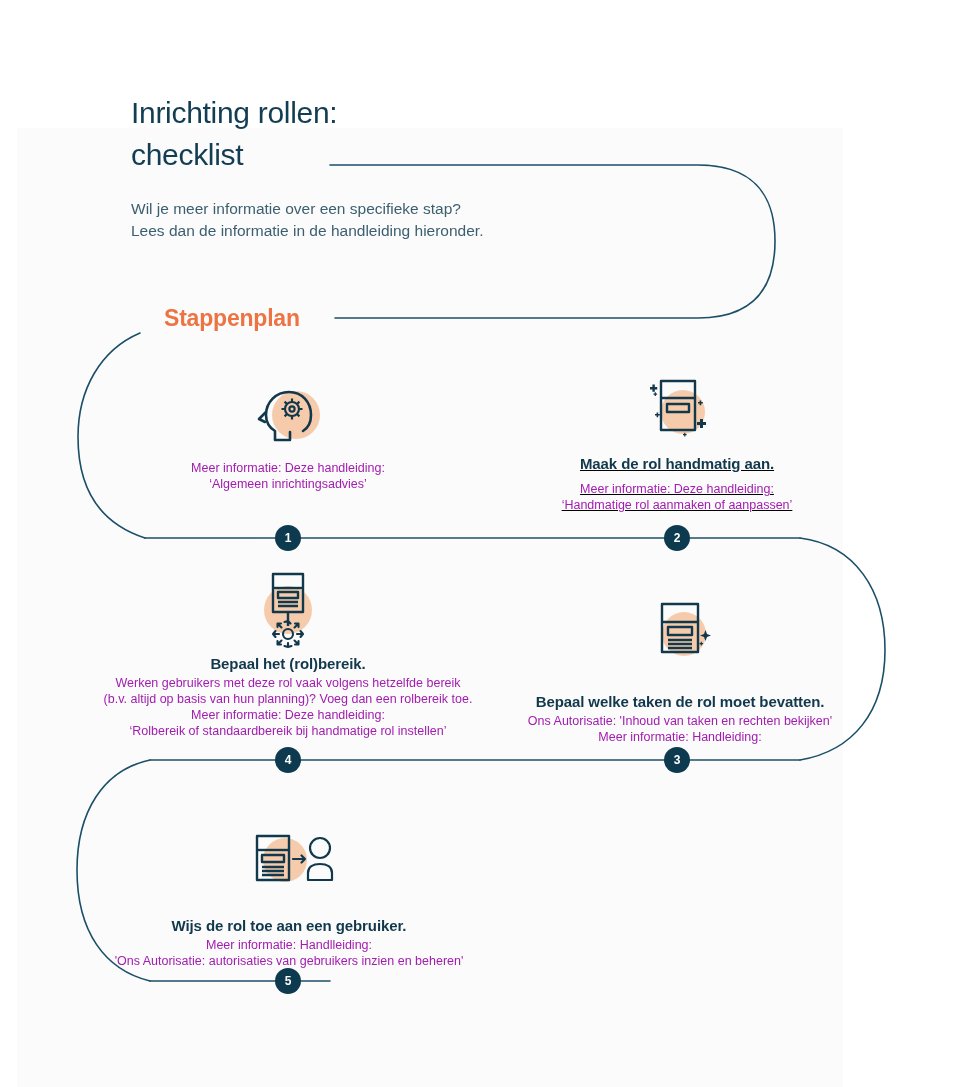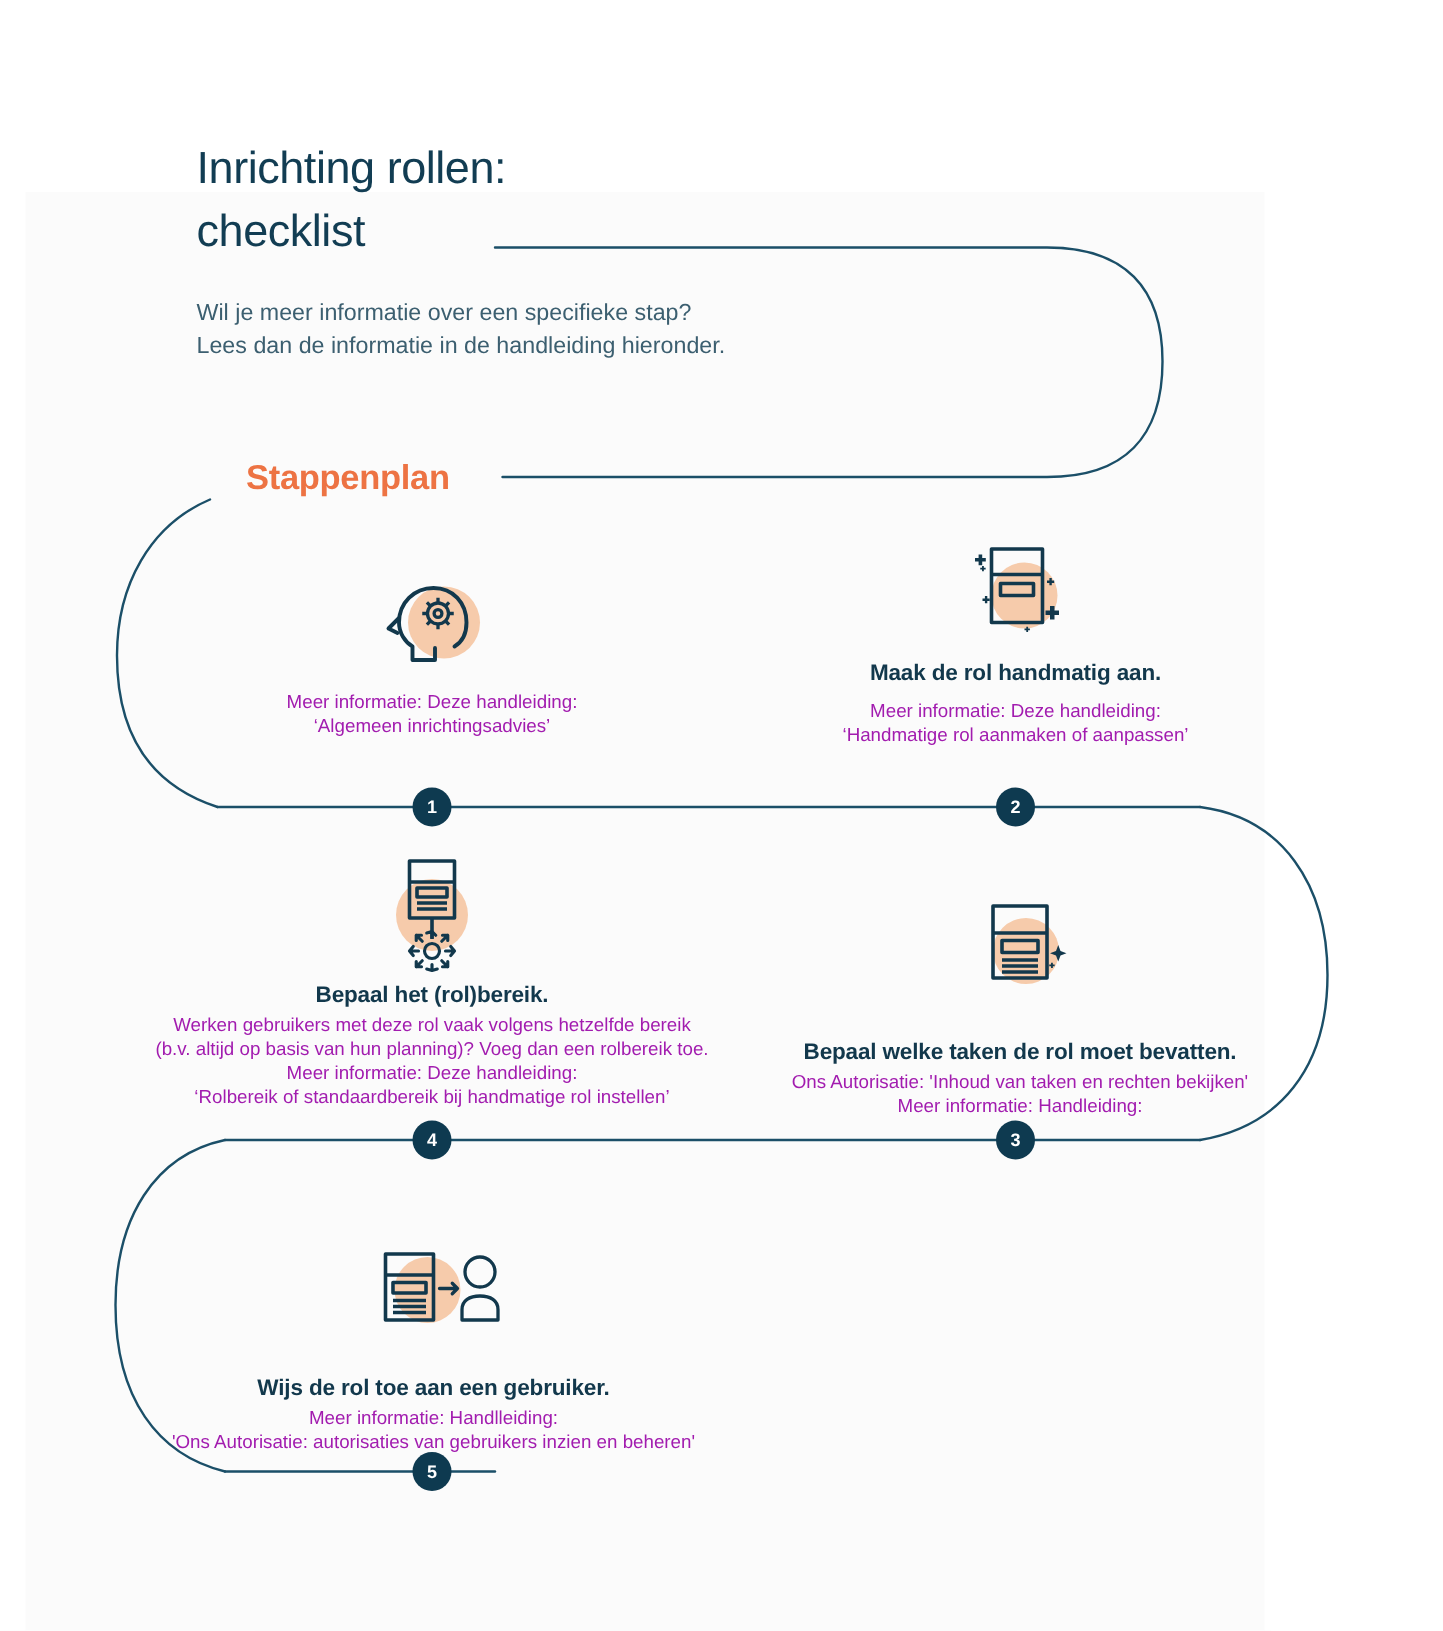--- a/index.html
+++ b/index.html
@@ -176,21 +176,21 @@
         </g>
       </svg>
     </div>
     <div class="step-sub">
       <div>Meer informatie: Deze handleiding:</div>
       <div>‘Algemeen inrichtingsadvies’</div>
     </div>
   </div>
   <div class="badge" style="left:275px; top:525px;">1</div>
 
-  <div class="step" style="left:527px; top:357px; width:300px;">
+  <div class="step" style="left:527px; top:372px; width:300px;text-decoration:underline;">
     <div class="icon-wrap">
       <svg width="84" height="72" viewBox="0 0 84 72">
         <circle cx="48" cy="40" r="22" fill="#F6CBAB"></circle>
         <g fill="none" stroke="#12384C" stroke-width="2.4" stroke-linejoin="round">
           <rect x="26" y="9" width="34" height="49"></rect>
           <path d="M26 26 L60 26"></path>
           <rect x="32" y="32" width="22" height="8"></rect>
         </g>
         <g fill="#12384C" stroke="none">
           <path d="M15 15 h2.4 v-2.4 h2.4 v2.4 h2.4 v2.4 h-2.4 v2.4 h-2.4 v-2.4 h-2.4 z"></path>

